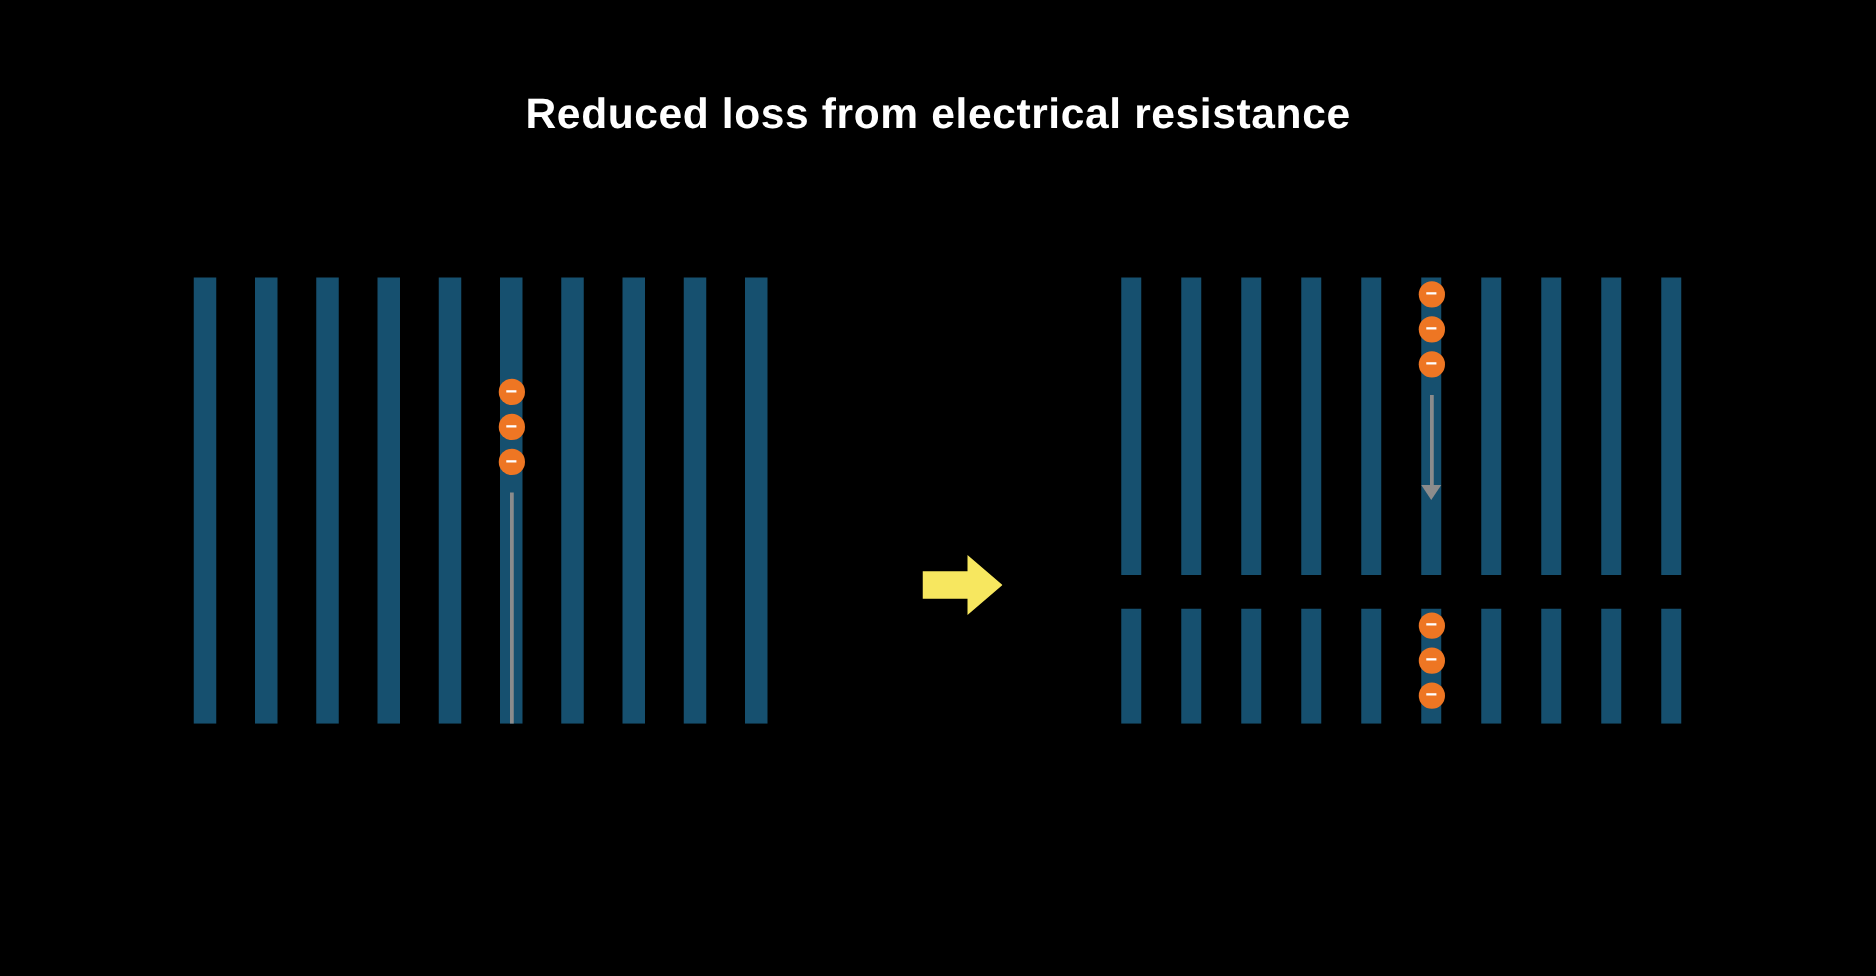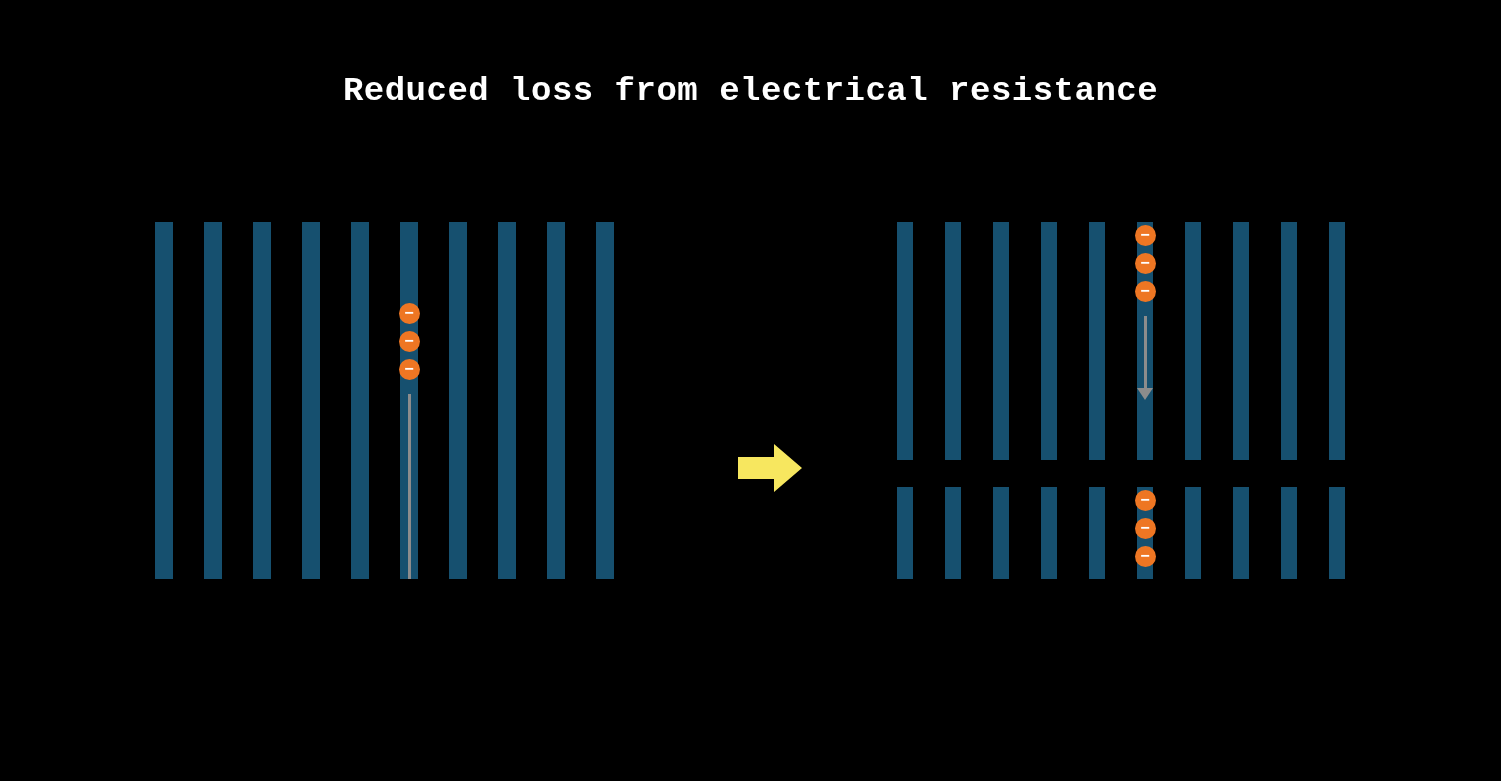--- a/index.html
+++ b/index.html
@@ -7,21 +7,20 @@
     padding: 0;
     background: var(--bg-color, #000);
     font-family: "Liberation Sans", sans-serif;
   }
   #canvas {
     position: relative;
     width: 1501px;
     height: 579px;
     background: var(--bg-color, #000);
     overflow: hidden;
-    font-family: Liberation Mono, monospace;
   }
   .title {
     position: absolute;
     top: 72px;
     left: 0;
     width: 100%;
     text-align: center;
     color: var(--title-color, #fff);
     font-size: 34px;
     font-weight: bold;

